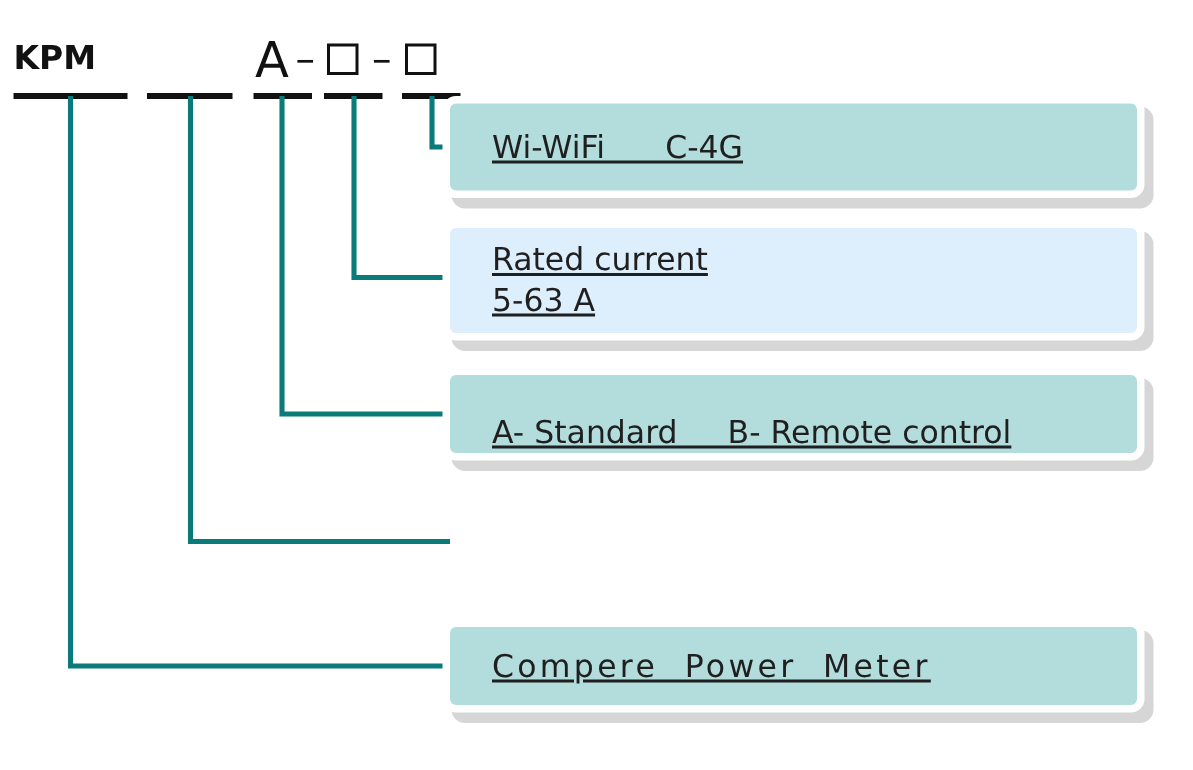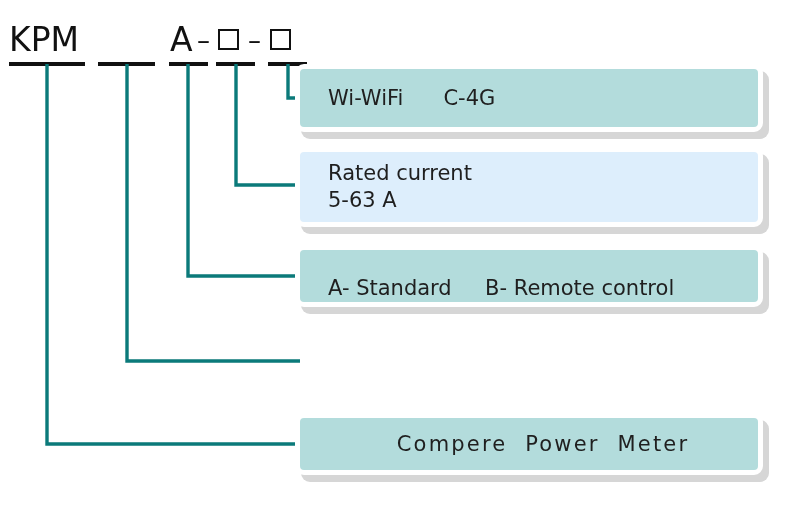--- a/index.html
+++ b/index.html
@@ -29,22 +29,22 @@
   }
   .code-seg {
     position: absolute;
     top: 18px;
     height: 44px;
     line-height: 44px;
     color: #111111;
     white-space: pre;
   }
   .code-bold {
-    font-weight: normal;
-    font-size: 33px;
+    font-weight: bold;
+    font-size: 22px;
     letter-spacing: 0px;
   }
   .code-light {
     font-weight: normal;
     font-size: 33px;
   }
   .code-dash {
     position: absolute;
     top: 18px;
     height: 44px;
@@ -88,28 +88,29 @@
     box-sizing: border-box;
     display: flex;
     flex-direction: column;
     justify-content: center;
     padding-left: 28px;
     color: #1f1f1f;
     font-size: 21px;
     border: 5px solid #ffffff;
     box-shadow: 6px 7px 0 0 #d6d6d6;
     z-index: 2;
+    text-decoration: underline;
   }
   .box .line {
     white-space: pre;
     line-height: 1.28;
   }
   .box-mint  { background: #b3dcdc; }
   .box-blue  { background: #ddeefc; }
-  .spaced { letter-spacing: 2.2px; text-align: center; }
+  .spaced { letter-spacing: 2.2px; }
 </style>
 </head>
 <body>
 
 <div id="stage">
 
   <div id="code-line">
 
     <span class="code-seg code-bold" style="left:9px;">KPM</span>
 

